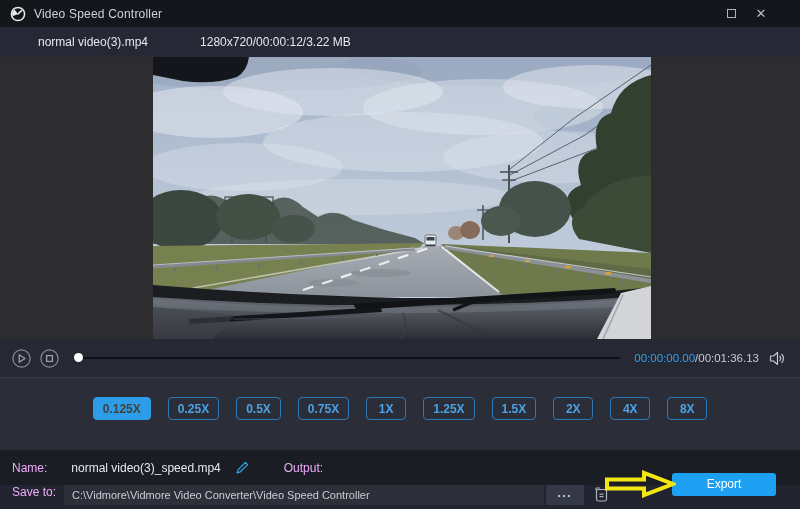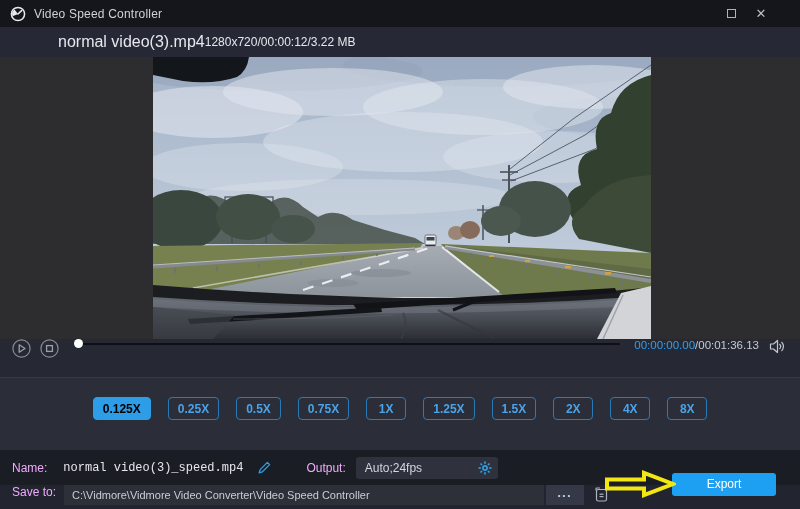--- a/index.html
+++ b/index.html
@@ -13,51 +13,51 @@
   .titlebar .title { font-size:12px; color:#cfd2d9; letter-spacing:.2px; }
   .titlebar .spacer { flex:1; }
   .winbtn { width:30px; height:24px; display:flex; align-items:center; justify-content:center; color:#b9bdc6; }
   .max-box { width:9px; height:9px; border:1px solid #aeb2bb; }
   .close-glyph { font-size:13px; line-height:1; }
 
   
   .sourcebar { height:30px; background:#262935; display:flex; align-items:center; padding-left:18px; flex:0 0 auto; }
   .sourcebar .addwrap { display:flex; align-items:center; }
   .sourcebar .cs-label { font-size:12px; color:#dfe2e8; margin-left:8px; }
-  .sourcebar .fname { font-size:16px; color:#e6e8ee; margin-left:40px; }
-  .sourcebar .finfo { font-size:12px; color:#e6e8ee; }
+  .sourcebar .fname { font-size:12px; color:#e6e8ee; margin-left:20px; }
+  .sourcebar .finfo { font-size:12px; color:#e6e8ee; margin-left:52px; }
 
   
   .preview { height:282px; background:#2d2d2f; position:relative; flex:0 0 auto; }
   .video { position:absolute; left:153px; top:0; width:498px; height:282px; }
 
   
-  .controls { height:38px; background:#262933; display:flex; align-items:flex-start; padding:0 14px 0 12px; flex:0 0 auto; }
+  .controls { height:38px; background:#262933; display:flex; align-items:center; padding:0 14px 0 12px; flex:0 0 auto; }
   .pbtn { width:19px; height:19px; margin-right:9px; cursor:pointer; }
   .sliderwrap { flex:1; position:relative; height:10px; margin:0 14px 0 8px; }
   .track { position:absolute; left:0; right:0; top:4px; height:2px; background:#0d1016; border-radius:1px; }
   .knob { position:absolute; left:-2px; top:0; width:9px; height:9px; border-radius:50%; background:#ffffff; }
   .time { font-size:11.5px; white-space:nowrap; }
   .time .cur { color:#2f9ff0; }
   .time .tot { color:#c6cad2; }
   .volume { margin-left:10px; }
 
   
   .speedrow { height:73px; background:#2b2e38; border-top:1px solid #363a44; display:flex; justify-content:center;
               align-items:flex-start; padding-top:19px; gap:17px; flex:0 0 auto; }
   .sbtn { min-width:40px; height:23px; padding:0 9px; display:flex; align-items:center; justify-content:center;
           font-size:12px; font-weight:bold; color:#4aa3e8; border:1px solid #2b79b8; border-radius:4px;
           background:transparent; cursor:pointer; }
-  .sbtn.sel { background:#2e9de8; border-color:#2e9de8; color:#000000; }
+  .sbtn.sel { background:#2e9de8; border-color:#2e9de8; color:#404040; }
 
   
   .footer { flex:1; position:relative; }
   .namerow { height:35px; background:#1b1d24; display:flex; align-items:center; padding:0 12px; }
   .lbl { font-size:12px; color:#f0abfc; }
-  .val { font-size:12px; color:#e6e8ed; margin-left:16px;font-family:Liberation Mono, monospace; }
+  .val { font-size:12px; color:#e6e8ed; margin-left:24px; }
   .editic { margin-left:14px; cursor:pointer; }
   .outlabel { margin-left:34px; }
   .outfield { margin-left:10px; width:142px; height:22px; background:#2f323c; border-radius:3px;
               display:flex; align-items:center; padding:0 6px 0 9px; }
   .outfield .oval { flex:1; font-size:12px; color:#d3d6dd; }
   .saverow { height:24px; background:#222530; display:flex; align-items:flex-start; padding:0 190px 8px 12px; }
   .pathfield { flex:1; height:20px; background:#2d3039; display:flex; align-items:center; padding:0 8px;
                margin-left:8px; font-size:11px; color:#c9cdd5; white-space:nowrap; overflow:hidden; }
   .morebtn { width:38px; height:20px; background:#353947; display:flex; align-items:center; justify-content:center;
              color:#d0d4da; font-size:8px; letter-spacing:2px; margin-left:2px; cursor:pointer; }
@@ -270,36 +270,20 @@
   </div>
 
   <div class="footer">
     <div class="namerow">
       <span class="lbl">Name:</span>
       <span class="val">normal video(3)_speed.mp4</span>
       <svg class="editic" width="15" height="15" viewBox="0 0 15 15">
         <path d="M2.2,12.8 L3.2,9.6 L10.4,2.4 L12.6,4.6 L5.4,11.8 Z" fill="none" stroke="#2e9fe6" stroke-width="1.3" stroke-linejoin="round"></path>
       </svg>
       <span class="lbl outlabel">Output:</span>
-      <span class="outfield">
-        <span class="oval">Auto;24fps</span>
-        <svg width="14" height="14" viewBox="0 0 14 14">
-          <g stroke="#2e9fe6" stroke-width="1.7">
-            <circle cx="7" cy="7" r="2.1" fill="none"></circle>
-            <line x1="7" y1="0.6" x2="7" y2="2.8"></line>
-              <line x1="7" y1="11.2" x2="7" y2="13.4"></line>
-            <line x1="0.6" y1="7" x2="2.8" y2="7"></line>
-              <line x1="11.2" y1="7" x2="13.4" y2="7"></line>
-            <line x1="2.5" y1="2.5" x2="4" y2="4"></line>
-              <line x1="10" y1="10" x2="11.5" y2="11.5"></line>
-            <line x1="11.5" y1="2.5" x2="10" y2="4"></line>
-              <line x1="4" y1="10" x2="2.5" y2="11.5"></line>
-          </g>
-        </svg>
-      </span>
     </div>
     <div class="saverow">
       <span class="lbl">Save to:</span>
       <span class="pathfield">C:\Vidmore\Vidmore Video Converter\Video Speed Controller</span>
       <span class="morebtn">•••</span>
       <span class="folderbtn">
         <svg width="18" height="18" viewBox="0 0 18 18">
           <path d="M4,5.5 L4,3.8 Q4,3 4.8,3 L8,3" fill="none" stroke="#aeb3bd" stroke-width="1.2"></path>
           <rect x="4.5" y="4.5" width="10" height="11.5" rx="1.8" fill="none" stroke="#aeb3bd" stroke-width="1.2"></rect>
           <line x1="7.5" y1="9.2" x2="11.5" y2="9.2" stroke="#aeb3bd" stroke-width="1.2"></line>

